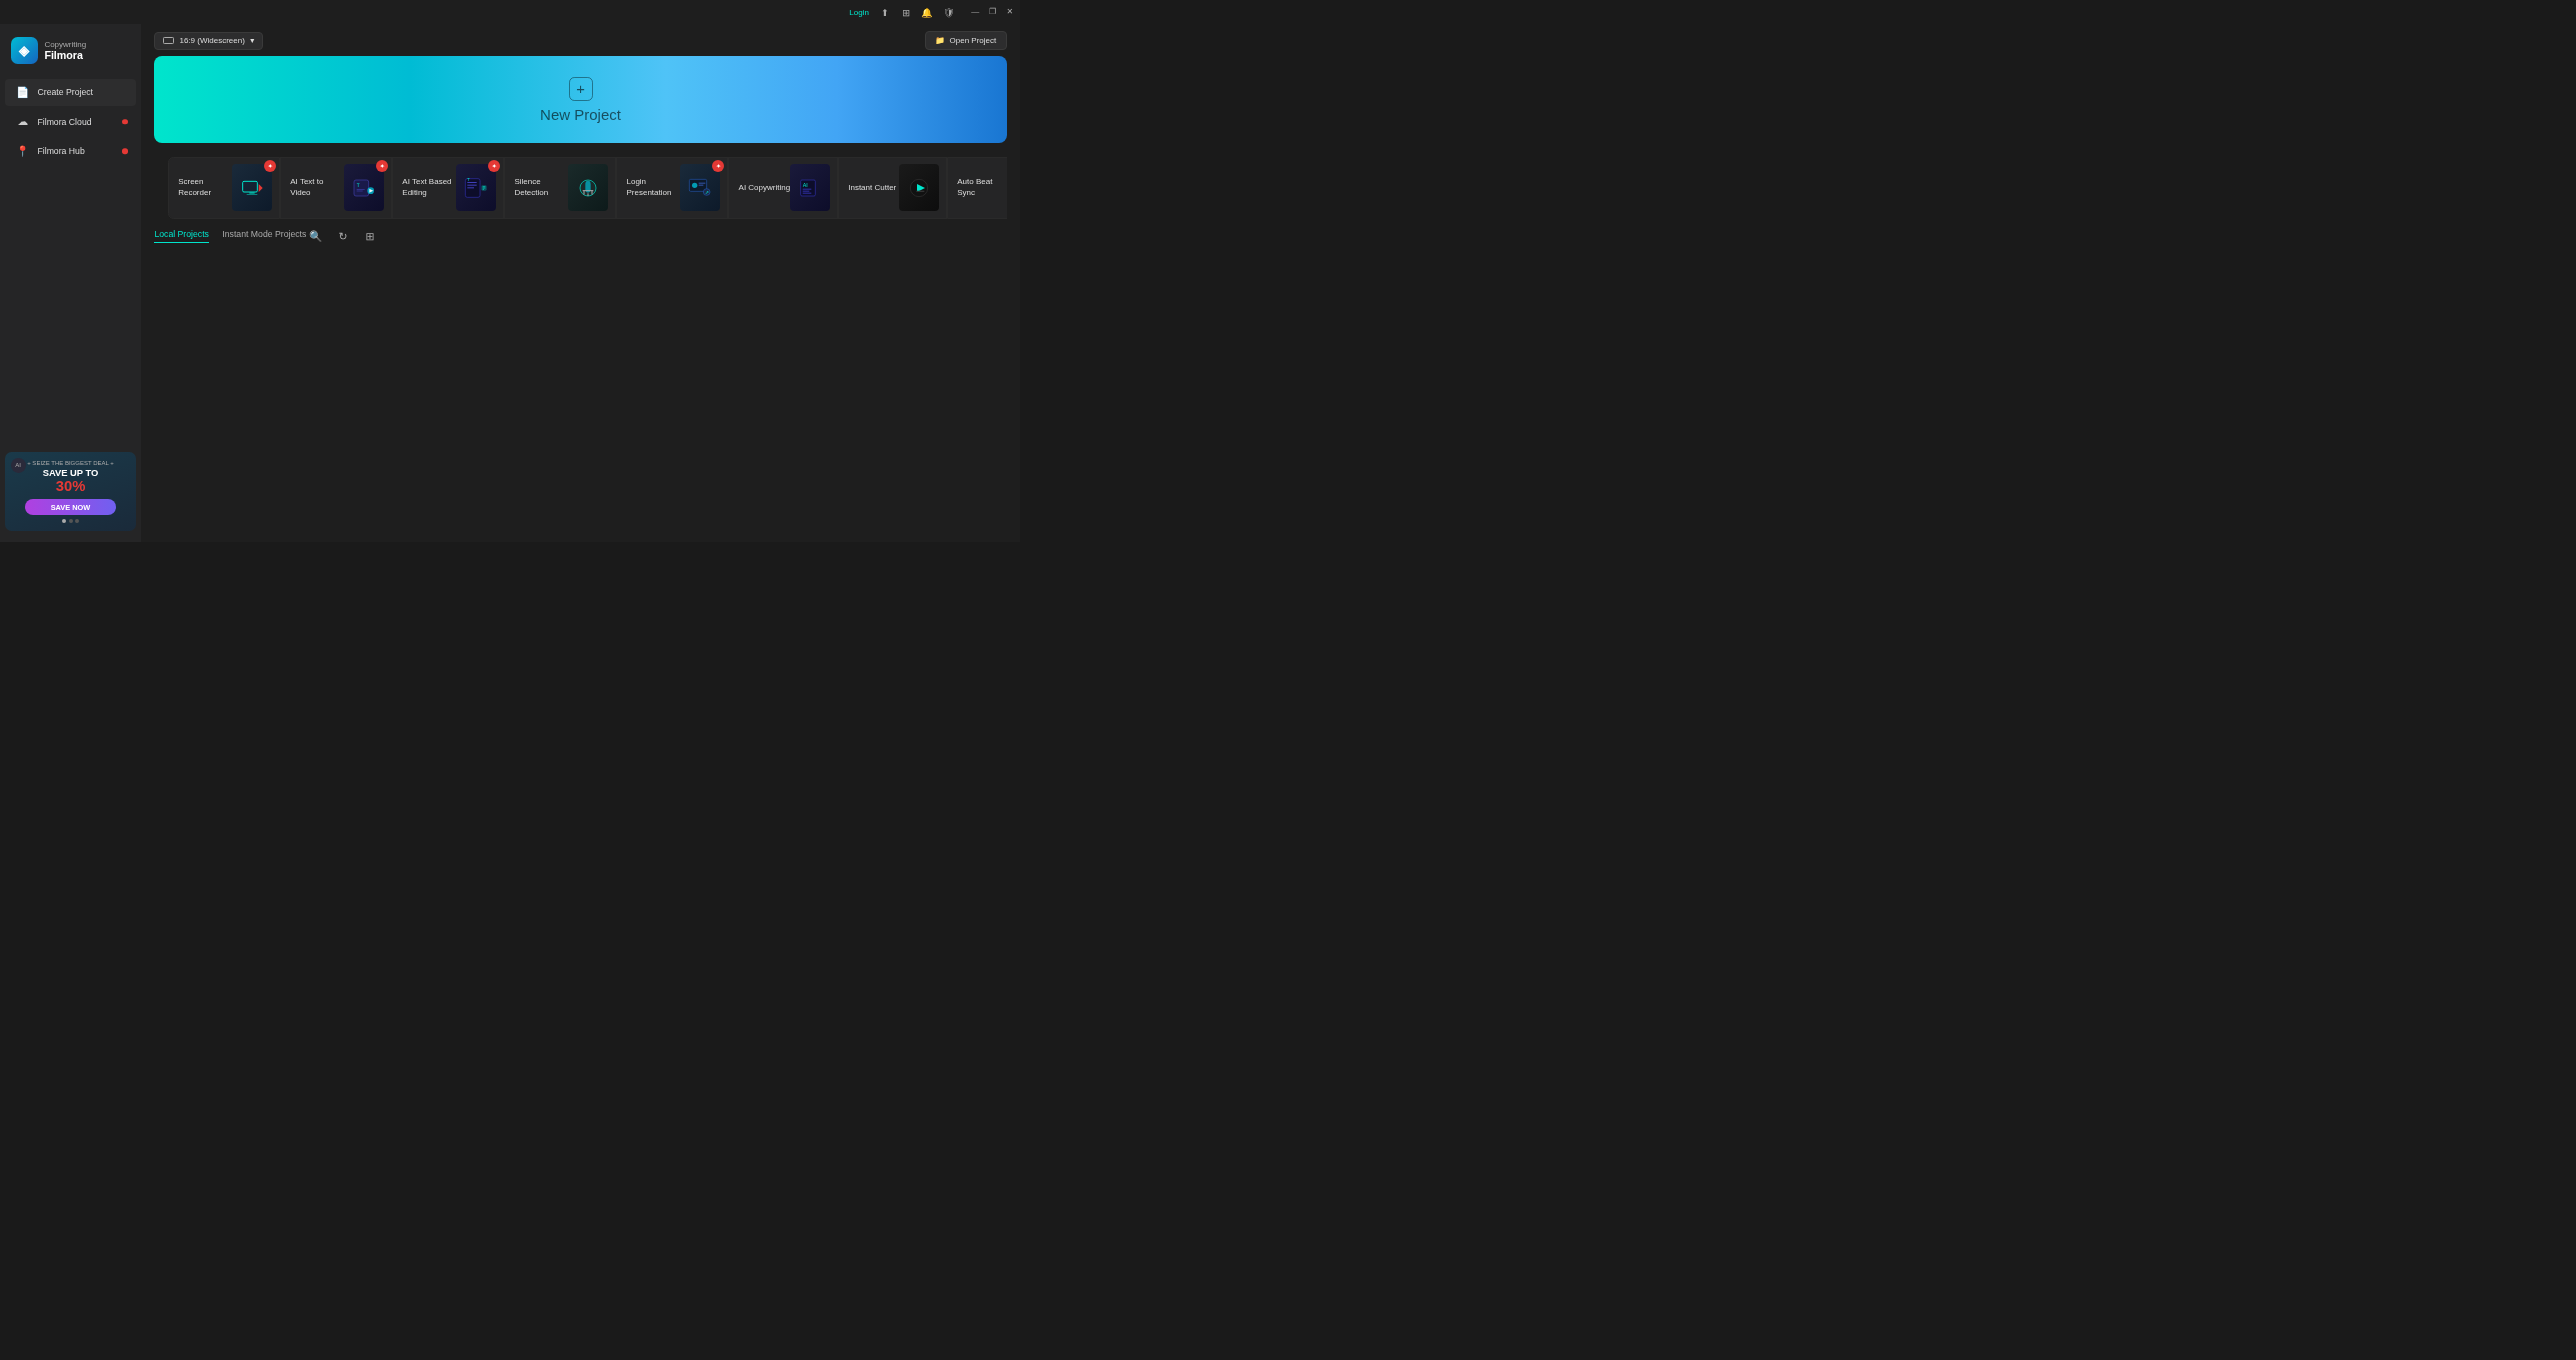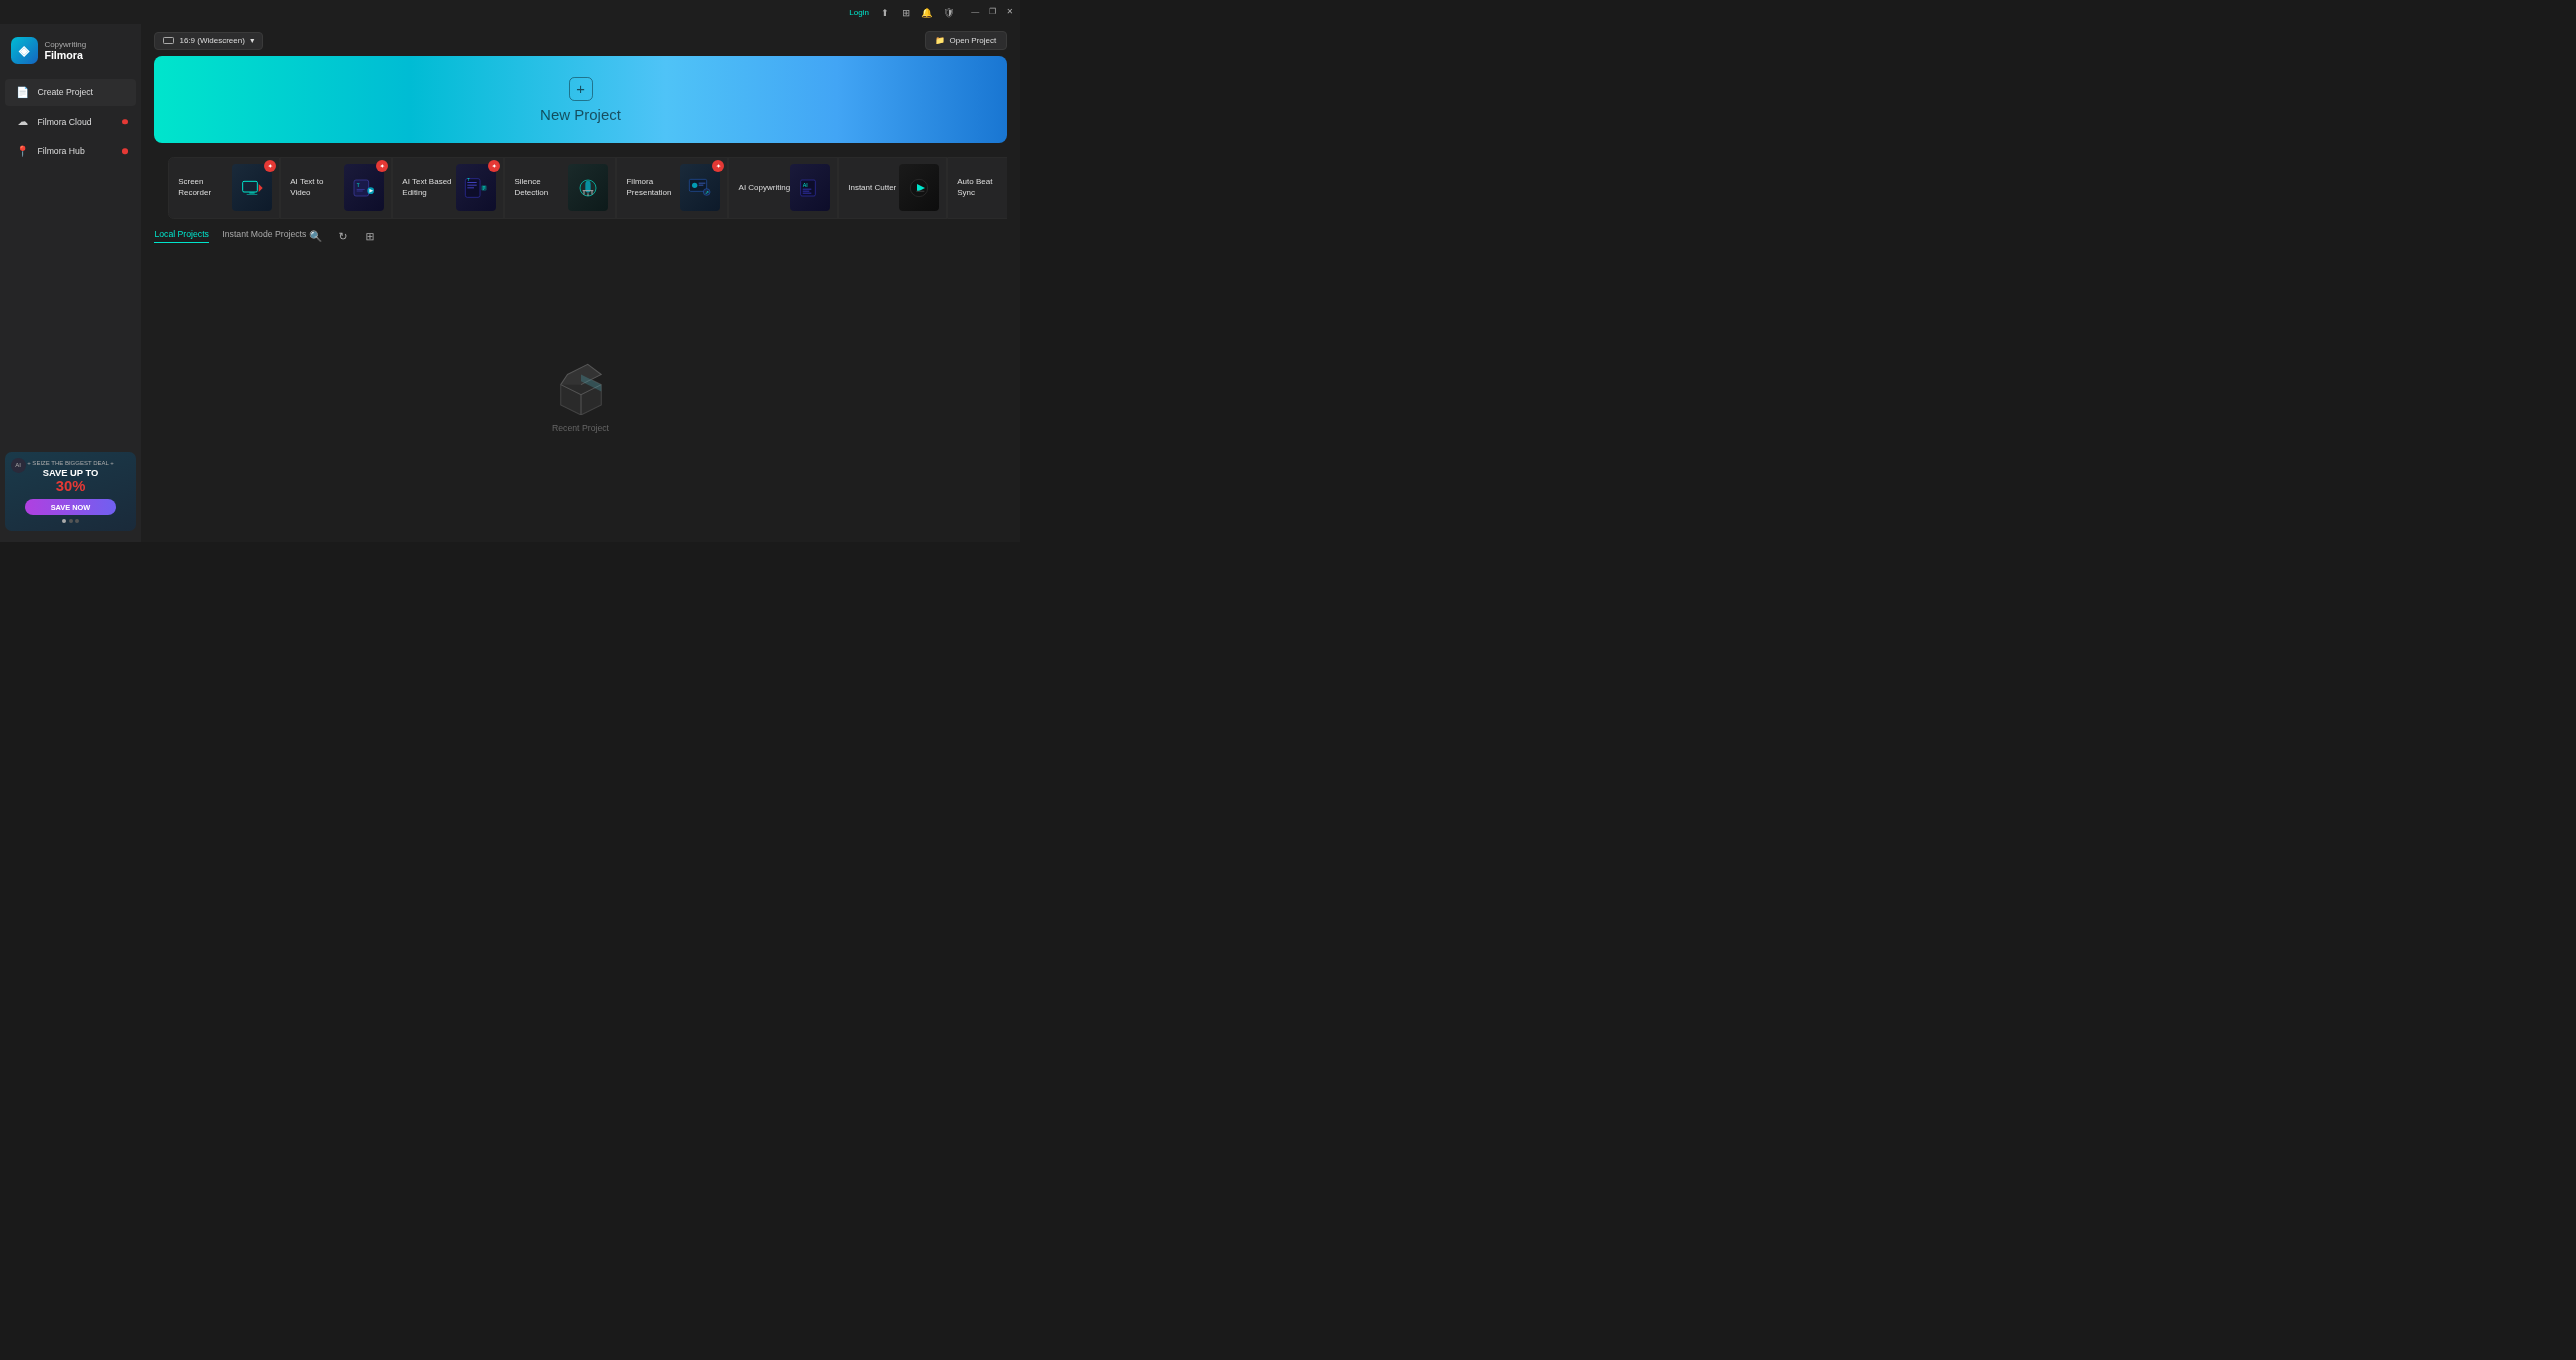--- a/index.html
+++ b/index.html
@@ -628,21 +628,21 @@
               <path d="M14 12 Q14 7 18 7 Q22 7 22 12 L22 20 Q22 25 18 25 Q14 25 14 20 Z" fill="#00bcd4" opacity="0.7"></path>
               <line x1="12" y1="22" x2="12" y2="28" stroke="#aaa" stroke-width="1.5"></line>
               <line x1="24" y1="22" x2="24" y2="28" stroke="#aaa" stroke-width="1.5"></line>
               <line x1="10" y1="22" x2="26" y2="22" stroke="#aaa" stroke-width="1.5"></line>
               <line x1="18" y1="26" x2="18" y2="30" stroke="#aaa" stroke-width="1.5"></line>
             </svg>
           </div>
         </div>
 
         <div class="feature-card">
-          <span class="feature-card-label">Filmora Presentation</span>
+          <span class="feature-card-label">Login Presentation</span>
           <div class="feature-card-img avatar-visual">
             <svg width="24" height="24" viewBox="0 0 36 36" fill="none">
               <rect x="2" y="5" width="26" height="18" rx="2" fill="#0d1a2a" stroke="#2255aa" stroke-width="1"></rect>
               <circle cx="10" cy="14" r="4" fill="#00bcd4" opacity="0.8"></circle>
               <rect x="16" y="10" width="10" height="1.5" fill="#3355aa"></rect>
               <rect x="16" y="13" width="7" height="1.5" fill="#3355aa"></rect>
               <circle cx="28" cy="24" r="5" fill="#1a2a4a" stroke="#2255aa" stroke-width="1"></circle>
               <text x="25.5" y="27" font-size="7" fill="#00e5cc">↗</text>
             </svg>
           </div>
@@ -693,32 +693,17 @@
           </div>
           <div class="tab-action-btn">
             <span>↻</span>
           </div>
           <div class="tab-action-btn">
             <span>⊞</span>
           </div>
         </div>
       </div>
 
-      <div class="empty-state">
-        <div class="empty-box-icon">
-          <svg width="54" height="54" viewBox="0 0 80 80" fill="none" xmlns="http://www.w3.org/2000/svg">
-
-            <path d="M10 35 L40 20 L70 35 L70 65 L40 80 L10 65 Z" fill="#2a2a2a" stroke="#444" stroke-width="1.5"></path>
-            <path d="M10 35 L40 50 L70 35" stroke="#555" stroke-width="1.5" fill="none"></path>
-            <path d="M40 50 L40 80" stroke="#555" stroke-width="1.5"></path>
-
-            <path d="M10 35 L20 20 L50 5 L70 20 L40 35" fill="#333" stroke="#555" stroke-width="1.5"></path>
-
-            <path d="M40 20 L70 35 L70 45 L40 30 Z" fill="#00bcd4" opacity="0.3"></path>
-          </svg>
-        </div>
-        <span class="empty-label">Recent Project</span>
-      </div>
     </div>
 
   </div>
 </div>
 
 
 </body></html>

